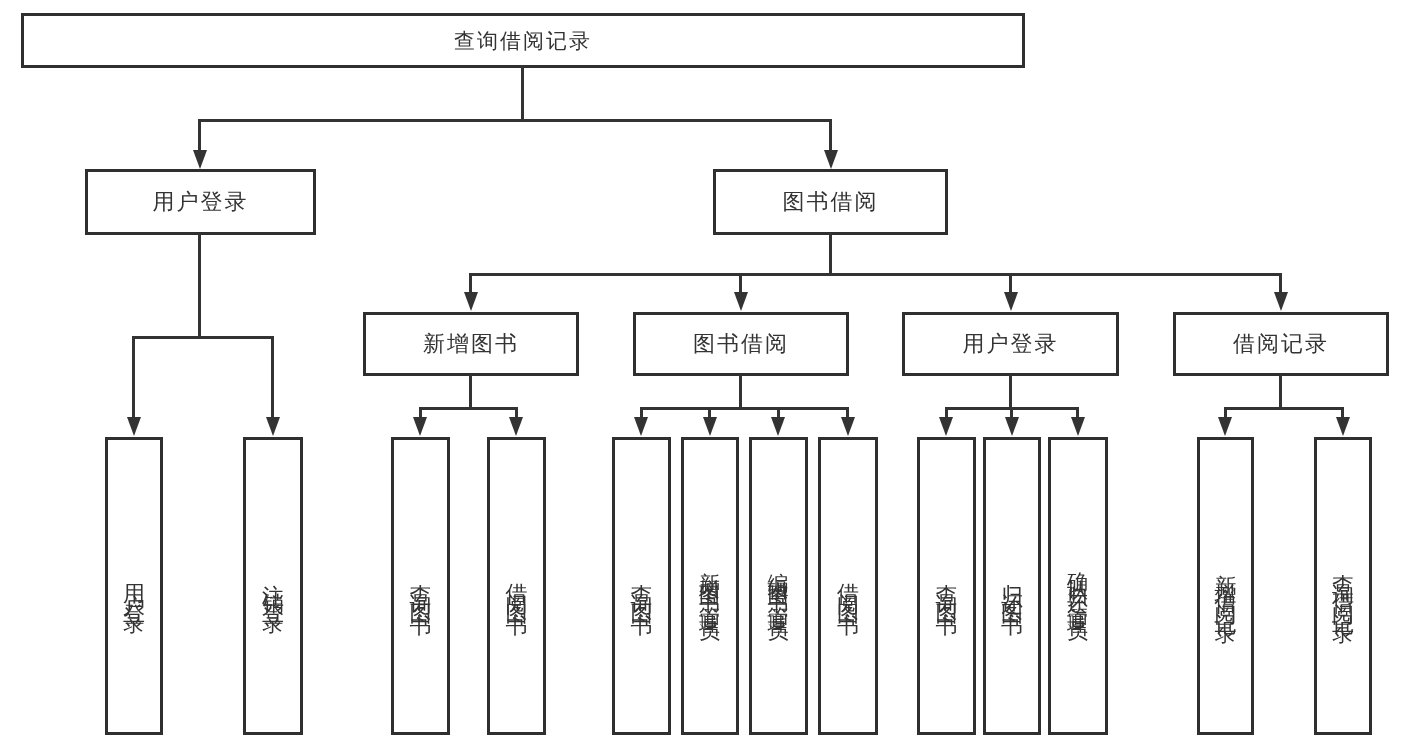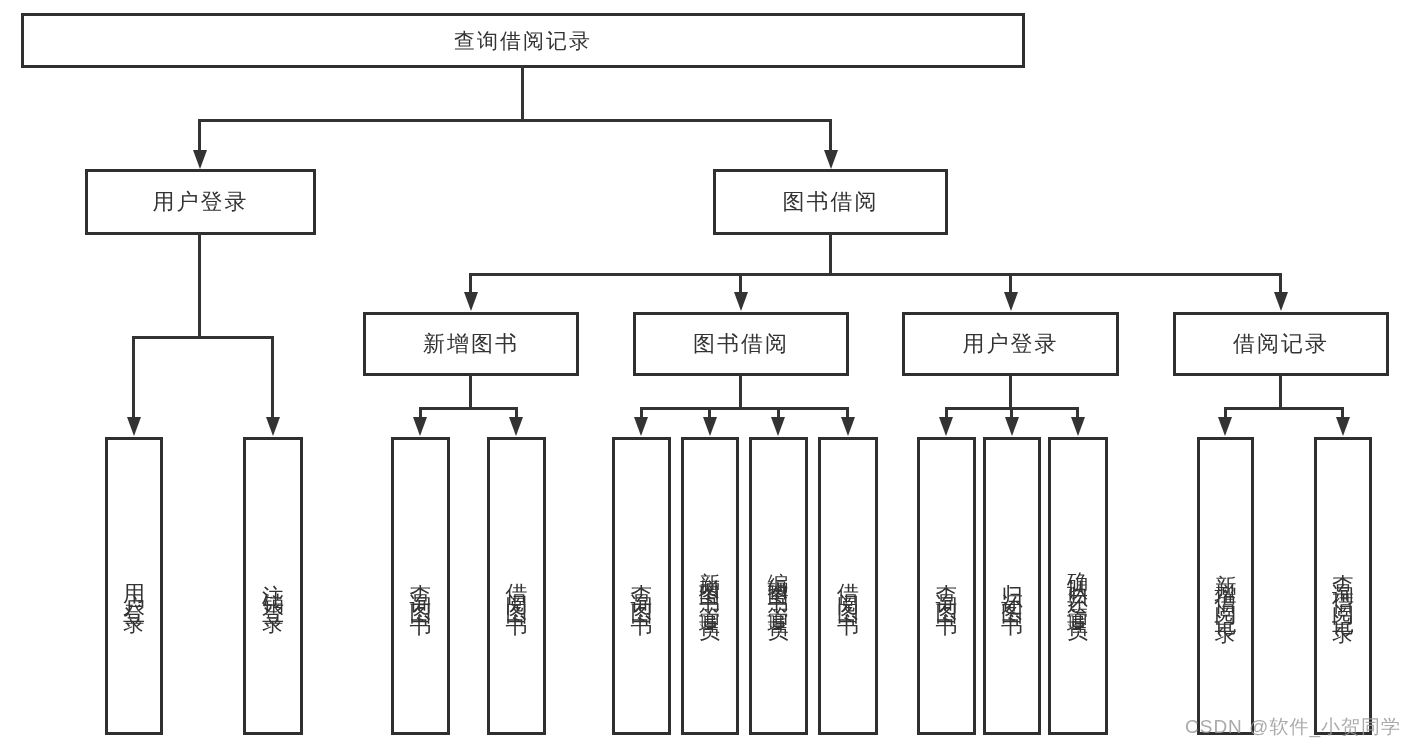--- a/index.html
+++ b/index.html
@@ -182,15 +182,14 @@
   <div class="v-line" style="left:1010px;top:407px;height:12px;"></div>
   <div class="arrow" style="left:1005px;top:417px;"></div>
   <div class="v-line" style="left:1076px;top:407px;height:12px;"></div>
   <div class="arrow" style="left:1071px;top:417px;"></div>
 
   <div class="v-line" style="left:1224px;top:407px;height:12px;"></div>
   <div class="arrow" style="left:1218px;top:417px;"></div>
   <div class="v-line" style="left:1341px;top:407px;height:12px;"></div>
   <div class="arrow" style="left:1336px;top:417px;"></div>
 
-  <div class="watermark">CSDN @软件_小贺同学</div>
 
 </div>
 
 </body></html>

